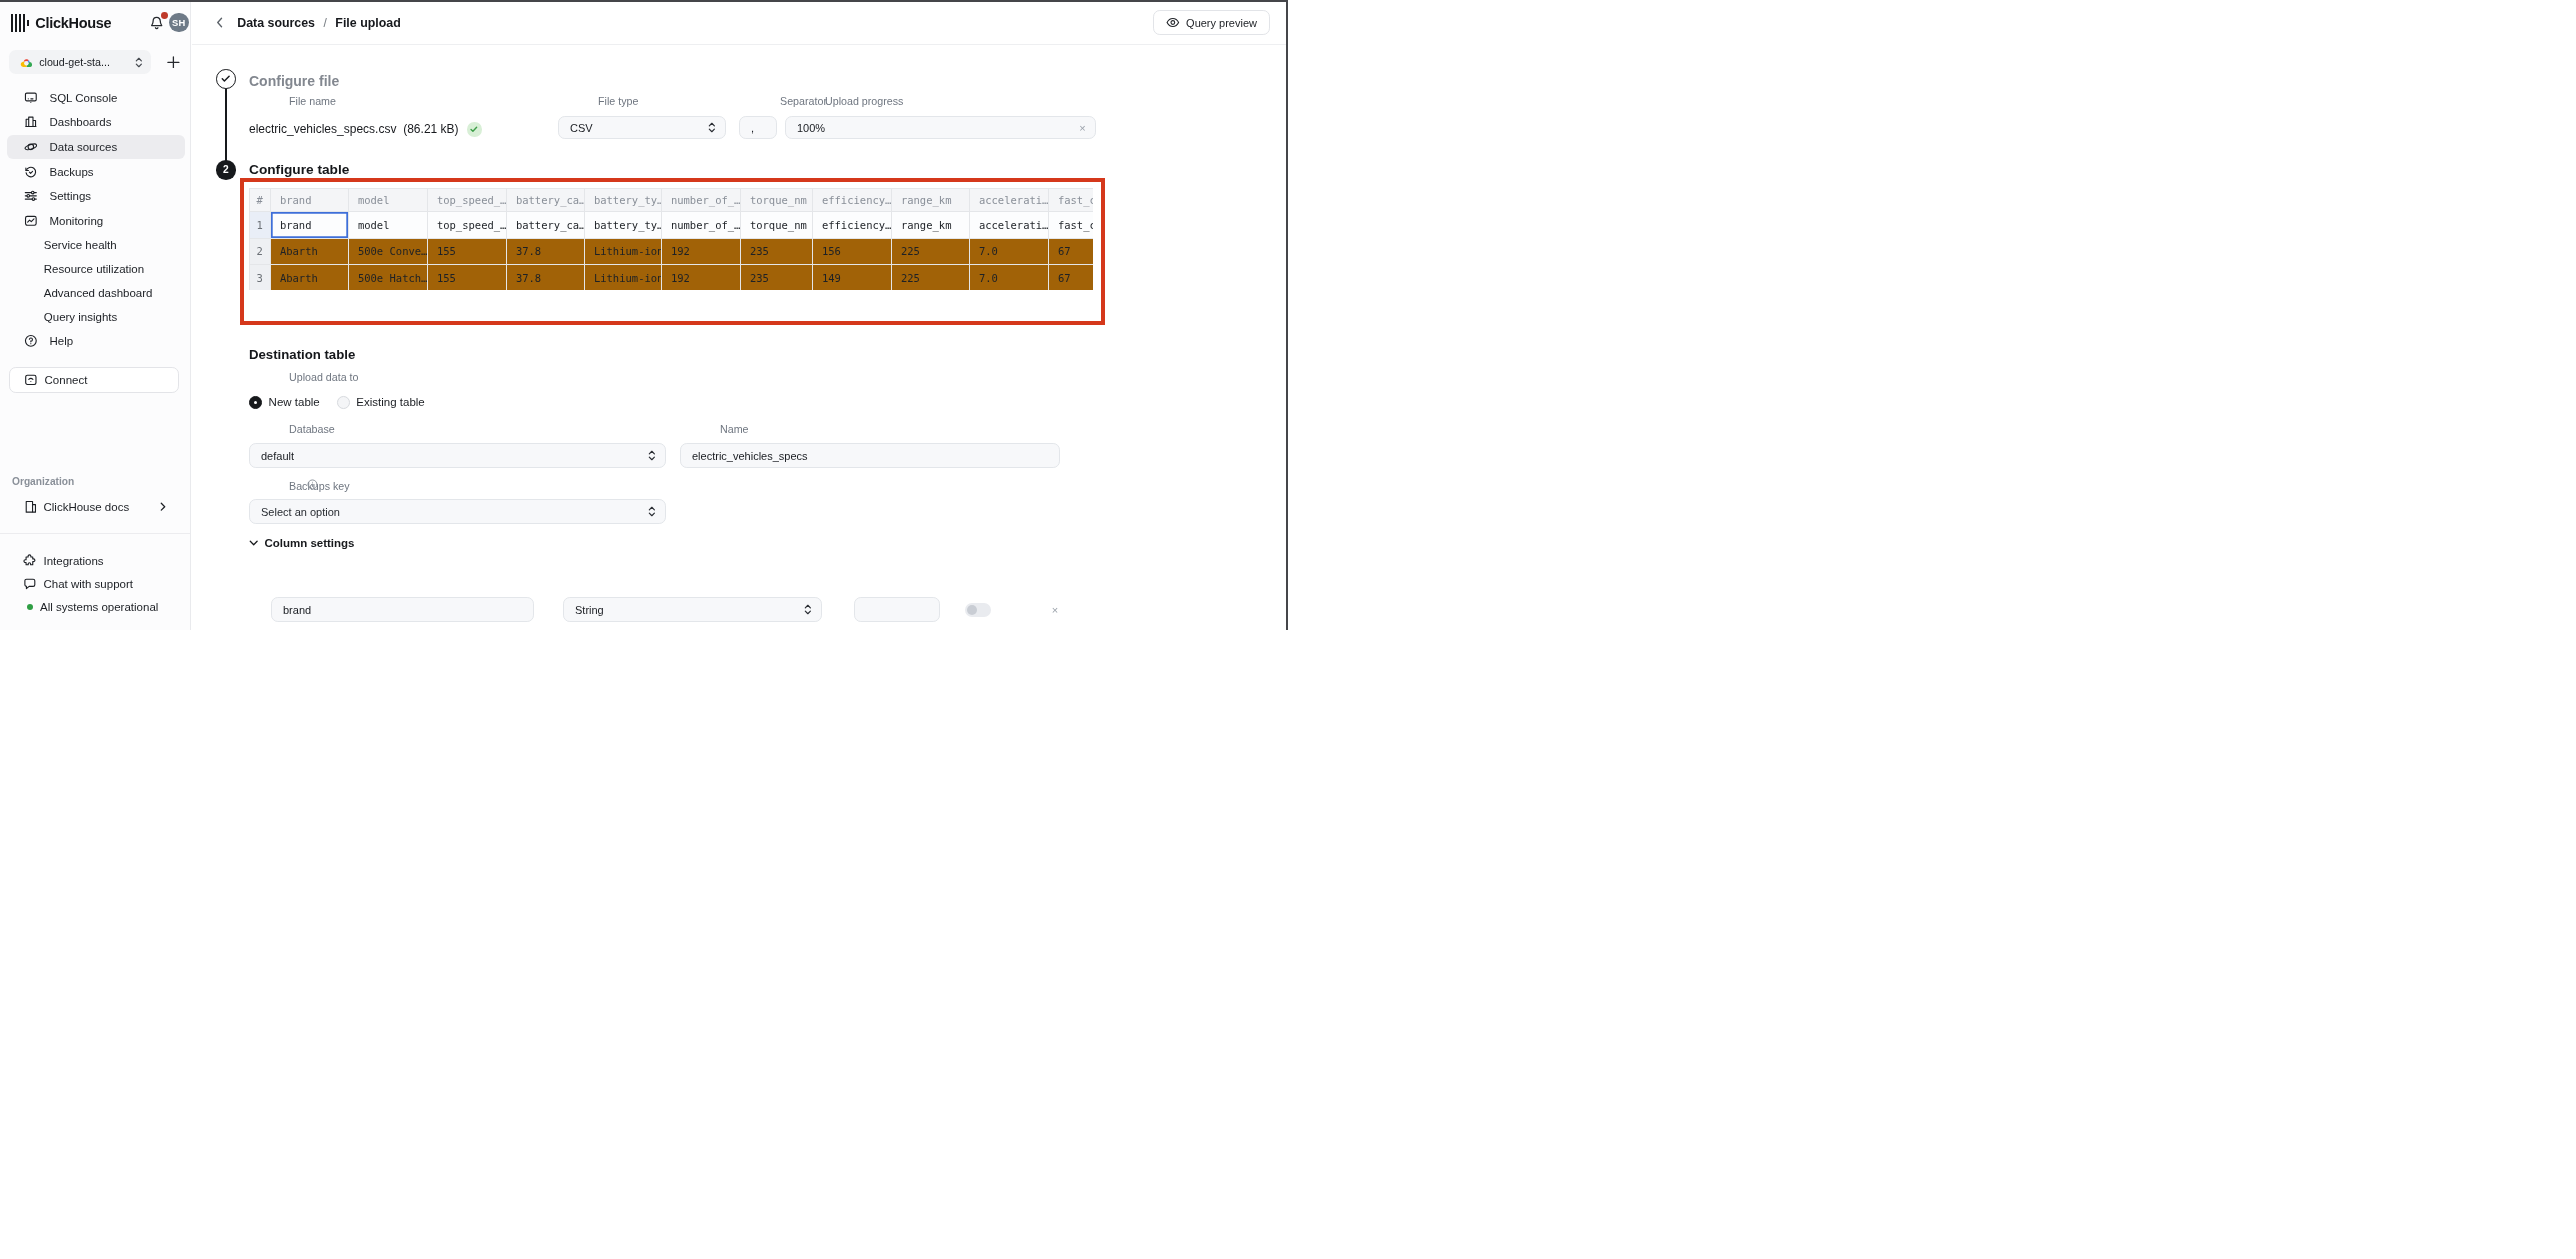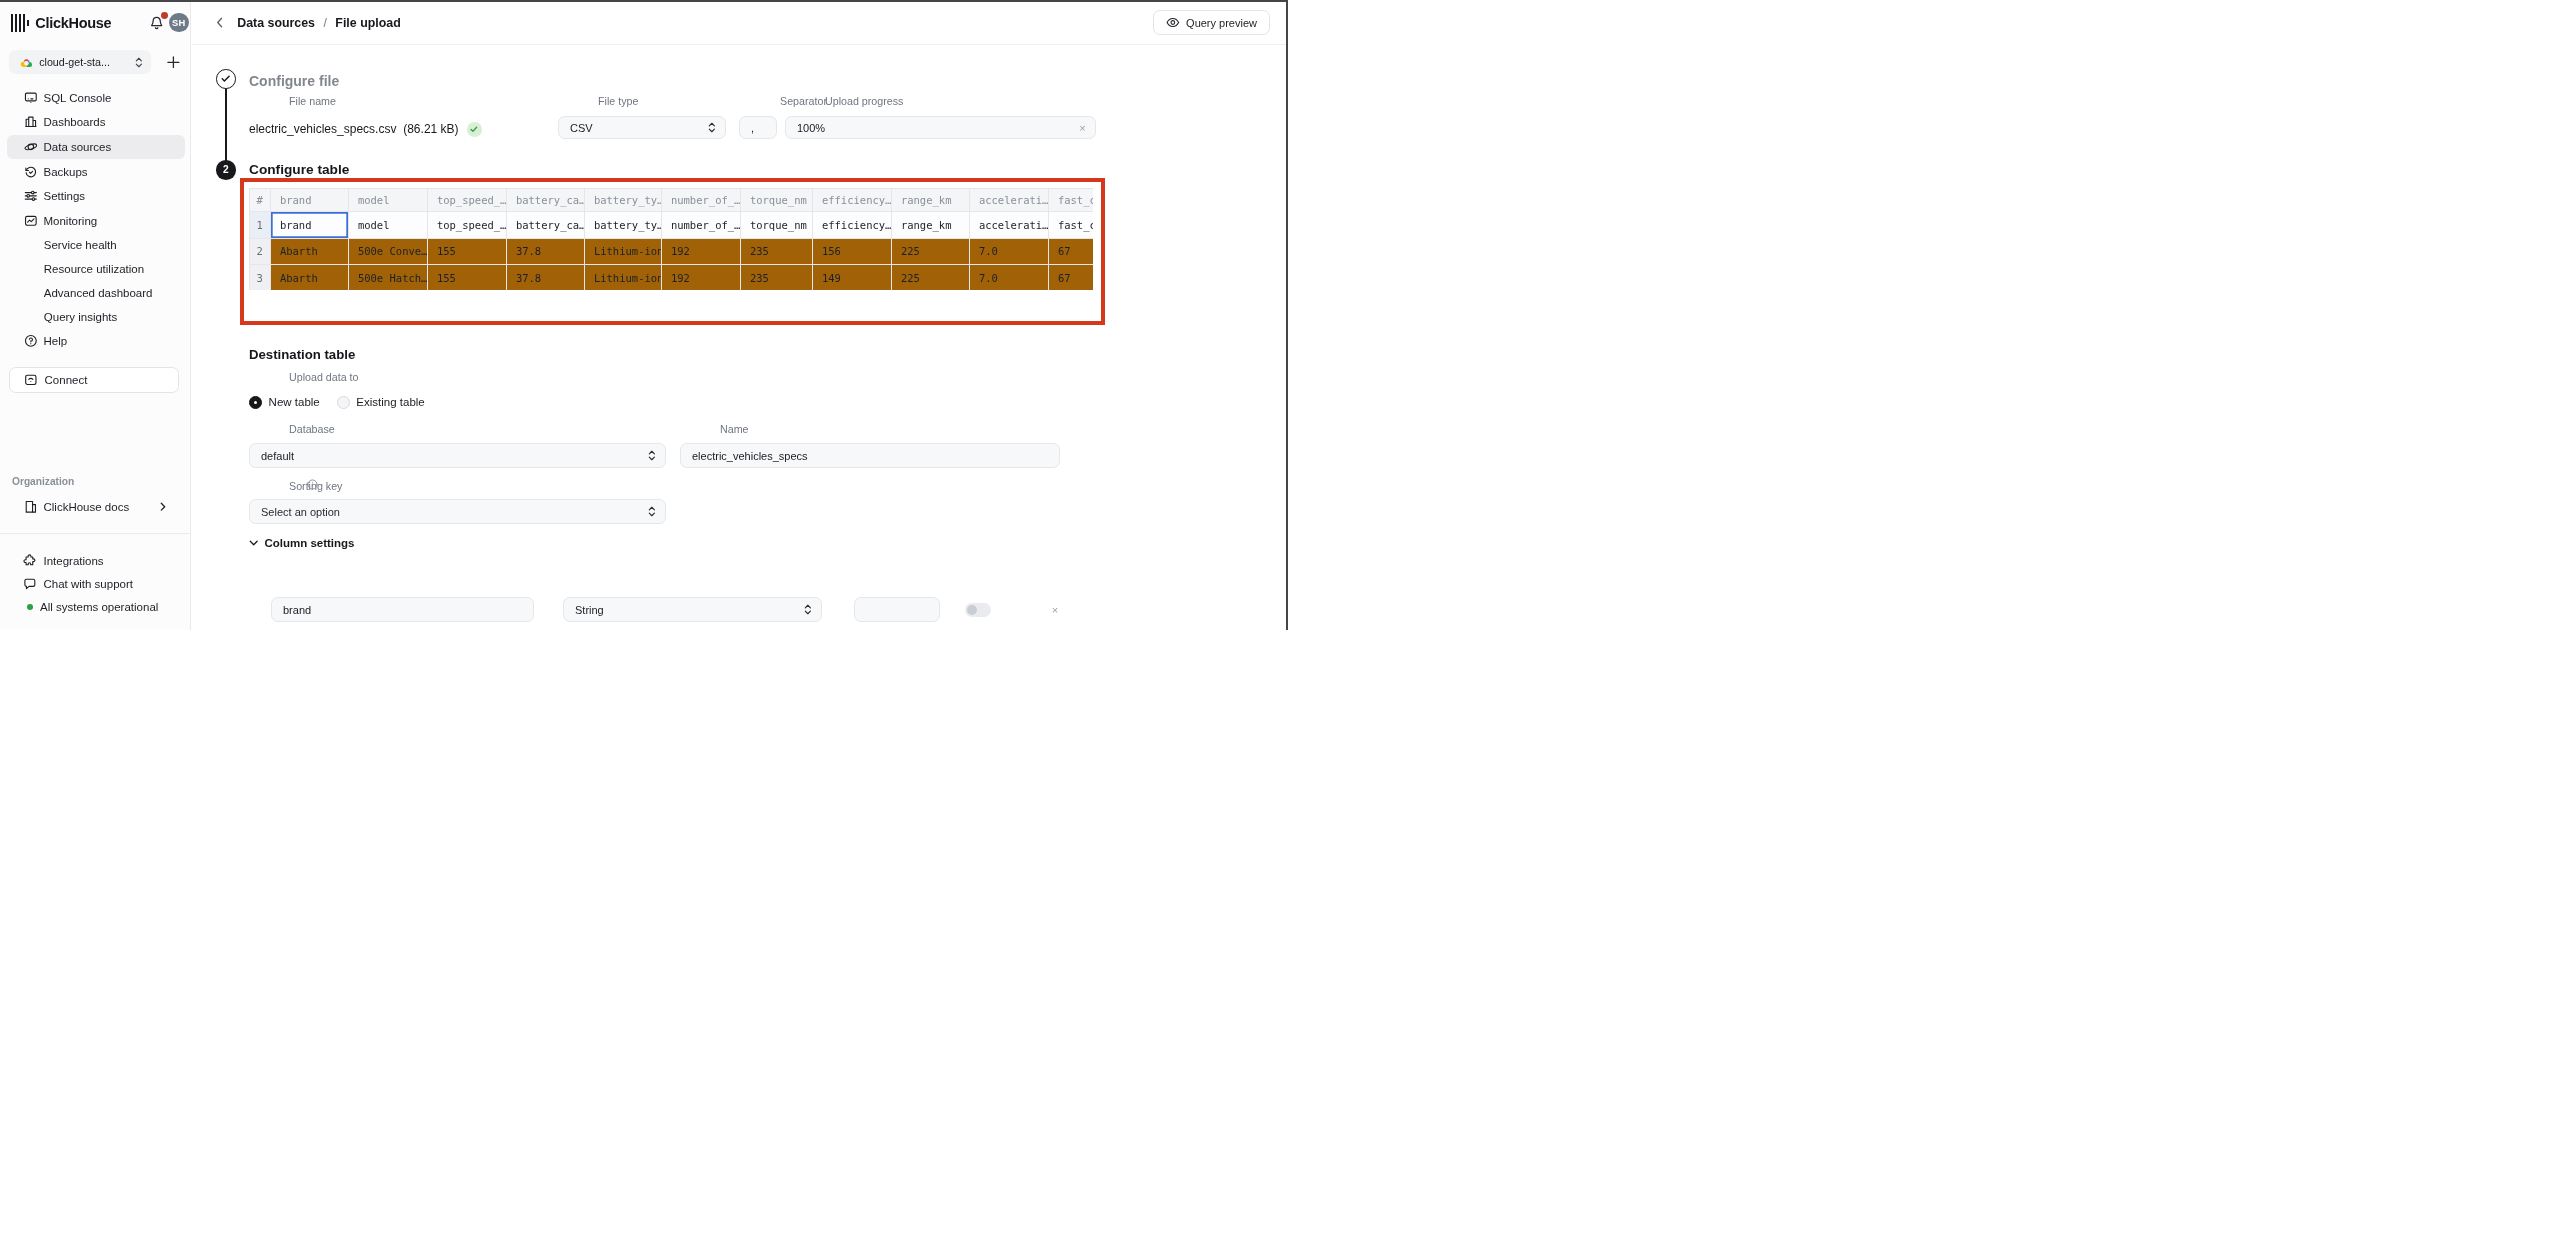--- a/index.html
+++ b/index.html
@@ -23,21 +23,21 @@
   .avatar { position:absolute; left:158px; top:0.9px; width:19.6px; height:19.6px; border-radius:50%; background:#6e7a87; color:#fff;
             font-size:9.4px; font-weight:bold; display:flex; align-items:center; justify-content:center; letter-spacing:0.2px; }
   .svc-row { position:absolute; left:9.4px; top:50px; width:172px; height:24px; }
   .svc-select { position:absolute; left:0; top:0; width:142px; height:24px; background:#f2f3f5; border-radius:6.8px;
                 display:flex; align-items:center; padding:0 8.5px 0 10.2px; cursor:pointer; }
   .svc-label { font-size:10.7px; color:#1a1d22; margin-left:6.8px; flex:1; white-space:nowrap; overflow:hidden; }
   .plus-btn { position:absolute; left:154px; top:1.7px; width:20.5px; height:20.5px; display:flex; align-items:center; justify-content:center; cursor:pointer; }
   .menu { position:absolute; left:0; top:0; width:191px; }
   .m-item { position:absolute; left:6.8px; width:178px; height:24px; display:flex; align-items:center; border-radius:6px; cursor:pointer; }
   .m-item .ic { width:13.7px; height:13.7px; margin-left:17px; flex:none; display:flex; align-items:center; justify-content:center; }
-  .m-item .lbl { font-size:11.5px; color:#1c1f24; margin-left:6px; white-space:nowrap; }
+  .m-item .lbl { font-size:11.5px; color:#1c1f24; margin-left:12px; white-space:nowrap; }
   .m-item.noicon .lbl { margin-left:37px; }
   .m-item.selected { background:#ececef; }
   .connect-btn { position:absolute; left:9.4px; top:367px; width:170px; height:25.6px; border:0.9px solid #e3e4e8; border-radius:6.8px;
                  display:flex; align-items:center; background:#fff; cursor:pointer; }
   .connect-btn .ic { width:13.7px; height:13.7px; margin-left:13.7px; display:flex; align-items:center; justify-content:center; }
   .connect-btn .lbl { font-size:11.5px; color:#1c1f24; margin-left:6.8px; }
   .org-label { position:absolute; left:12px; top:476px; font-size:10.2px; color:#8a9099; font-weight:bold; }
   .docs-row { position:absolute; left:6.8px; top:495px; width:178px; height:24px; display:flex; align-items:center; cursor:pointer; }
   .docs-row .ic { width:13.7px; height:13.7px; margin-left:17px; display:flex; align-items:center; justify-content:center; }
   .docs-row .lbl { font-size:11.5px; color:#1c1f24; margin-left:6px; flex:1; }
@@ -451,21 +451,21 @@
         <path d="M1.5 4.5 4.5 1.5 7.5 4.5"></path>
         <path d="M1.5 8.5 4.5 11.5 7.5 8.5"></path>
       </svg>
   </div>
 
   <div class="field-label" style="left:680px; top:423px">Name</div>
   <div class="input-box tall" style="left:680px; top:443px; width:380px">
     <span class="grow">electric_vehicles_specs</span>
   </div>
 
-  <div class="field-label" style="left:249px; top:480px">Sorting key</div>
+  <div class="field-label" style="left:249px; top:480px">Backups key</div>
   <svg style="position:absolute; left:307px; top:479px" width="11" height="11" viewBox="0 0 14 14" fill="none" stroke="#8a9099" stroke-width="1.2" stroke-linecap="round">
       <circle cx="7" cy="7" r="5.8"></circle>
       <path d="M7 6.4v3.2M7 4.2h.01"></path>
     </svg>
   <div class="input-box tall" style="left:249px; top:499px; width:417px">
     <span class="grow" style="color:#272b31">Select an option</span>
     <svg class="chevrons" width="7.7" height="11" viewBox="0 0 9 13" fill="none" stroke="#2a2d33" stroke-width="1.4" stroke-linecap="round" stroke-linejoin="round">
         <path d="M1.5 4.5 4.5 1.5 7.5 4.5"></path>
         <path d="M1.5 8.5 4.5 11.5 7.5 8.5"></path>
       </svg>

